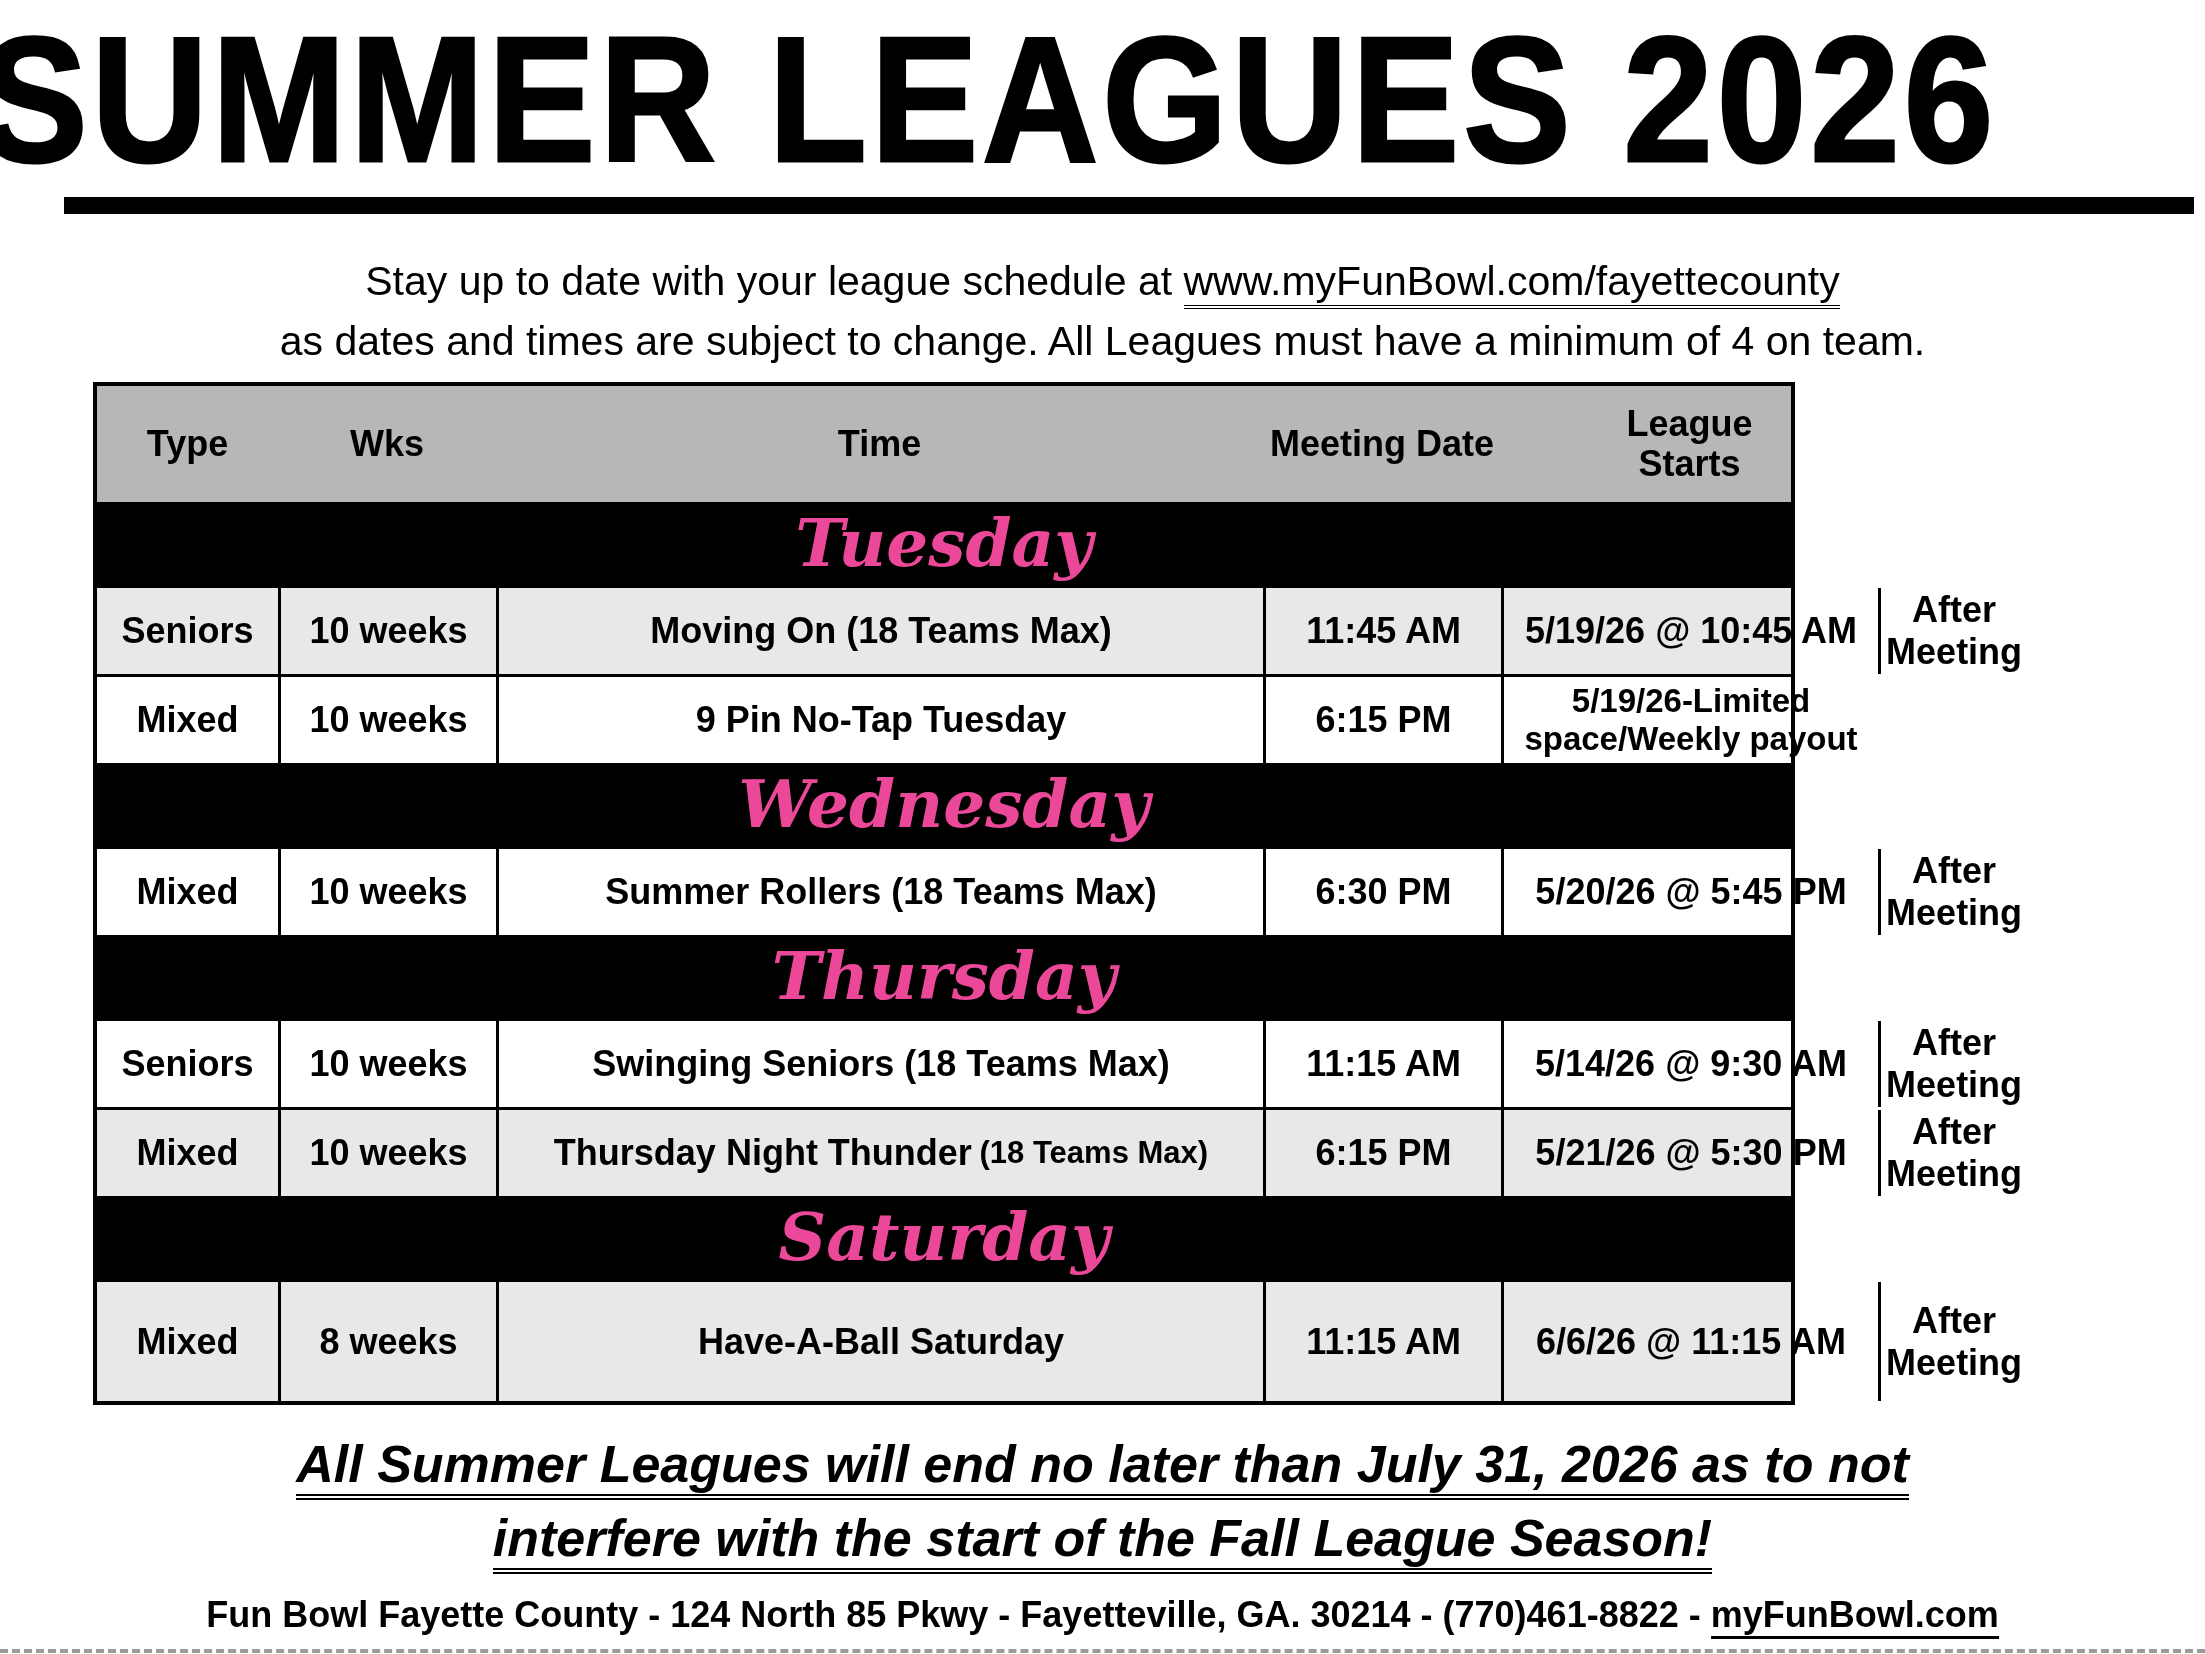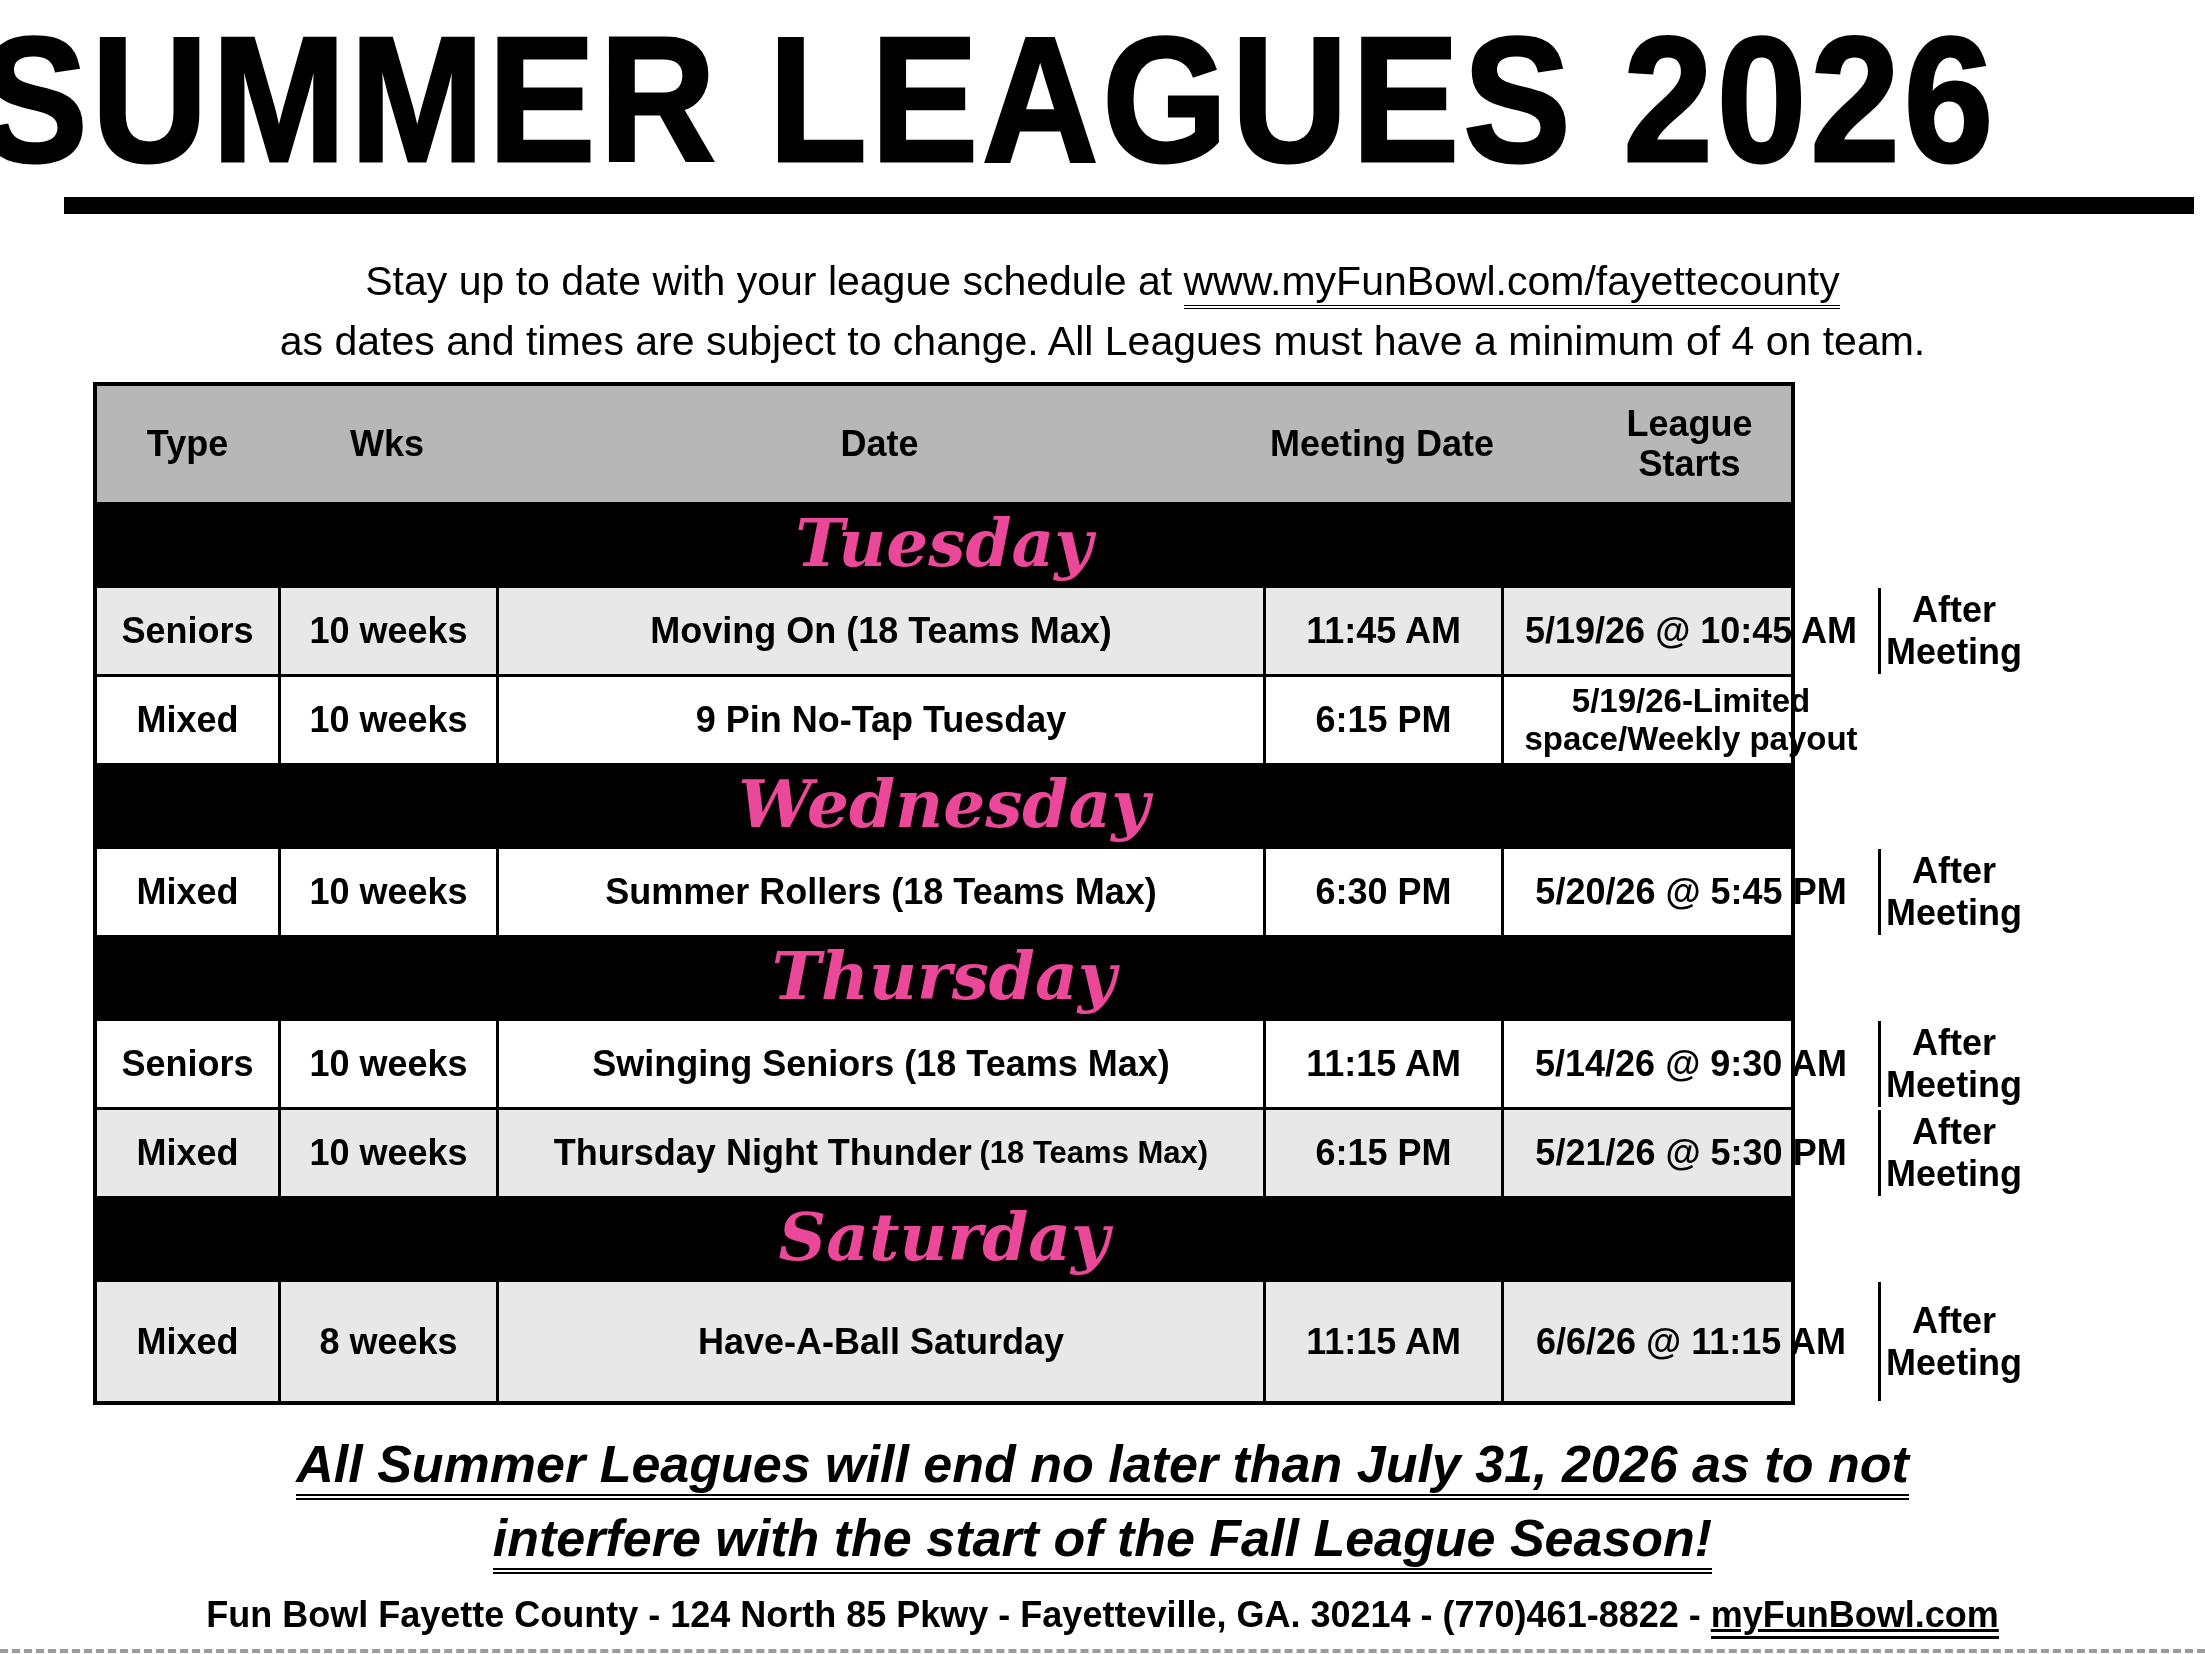--- a/index.html
+++ b/index.html
@@ -116,21 +116,20 @@
   }
   .contact{
     margin-top:19px;
     text-align:center;
     font-weight:bold;
     font-size:36px;
   }
   .contact .link{
     border-bottom:3.8px solid #000;
     padding-bottom:1.3px;
-    text-decoration:underline;
   }
   .cutline{
     position:absolute;
     left:0;right:0;bottom:1.3px;
     border-top:4.5px dashed #9b9b9b;
   }
 </style>
 </head>
 <body>
 
@@ -142,21 +141,21 @@
   <div class="intro">
     <div><span>Stay up to date with your league schedule at </span><span class="link">www.myFunBowl.com/fayettecounty</span></div>
     <div>as dates and times are subject to change. All Leagues must have a minimum of 4 on team.</div>
   </div>
 
   <div class="league-table">
 
     <div class="thead">
       <div class="th">Type</div>
       <div class="th">Wks</div>
-      <div class="th">Date</div>
+      <div class="th">Time</div>
       <div class="th">Meeting Date</div>
       <div class="th">League
 Starts</div>
     </div>
 
     <div class="day-banner">Tuesday</div>
 
     <div class="row gray">
       <div class="c">Seniors</div>
       <div class="c">10 weeks</div>

